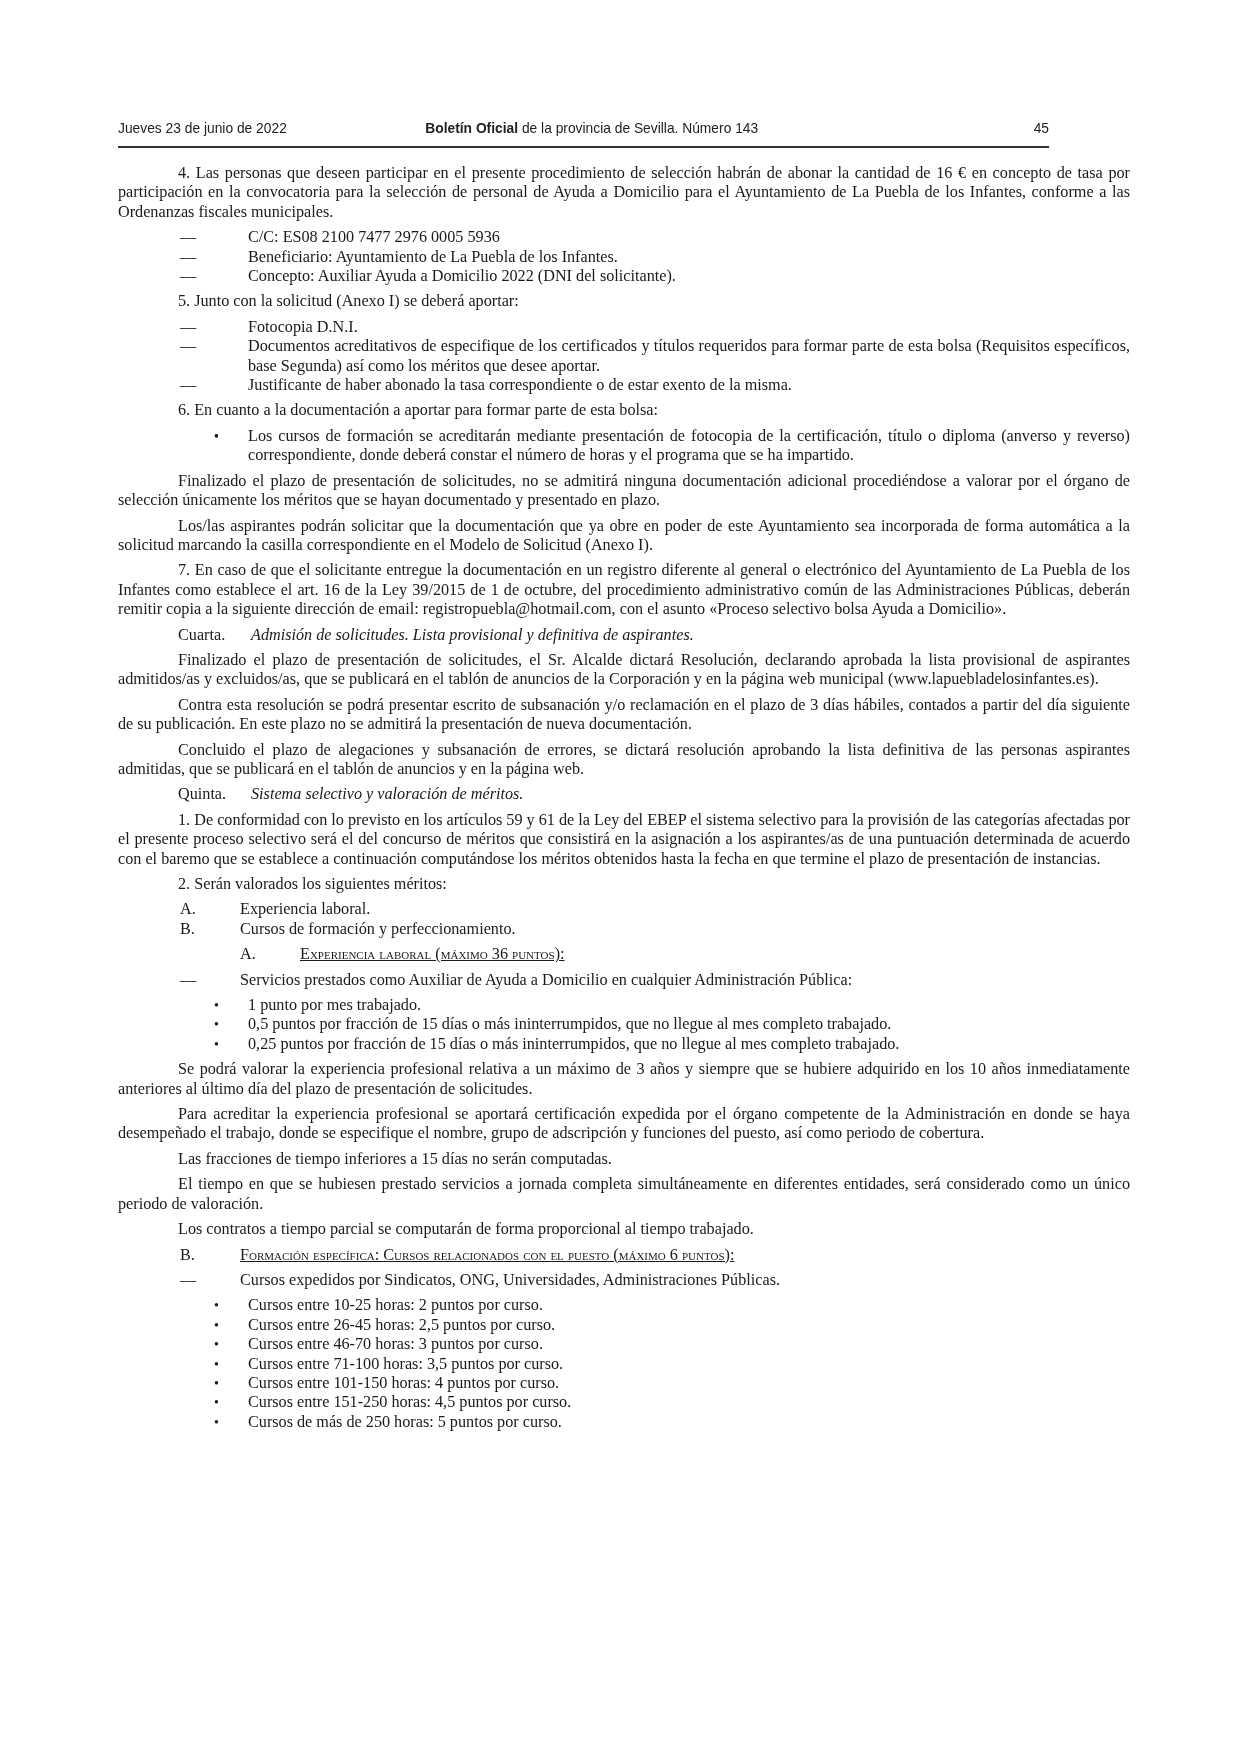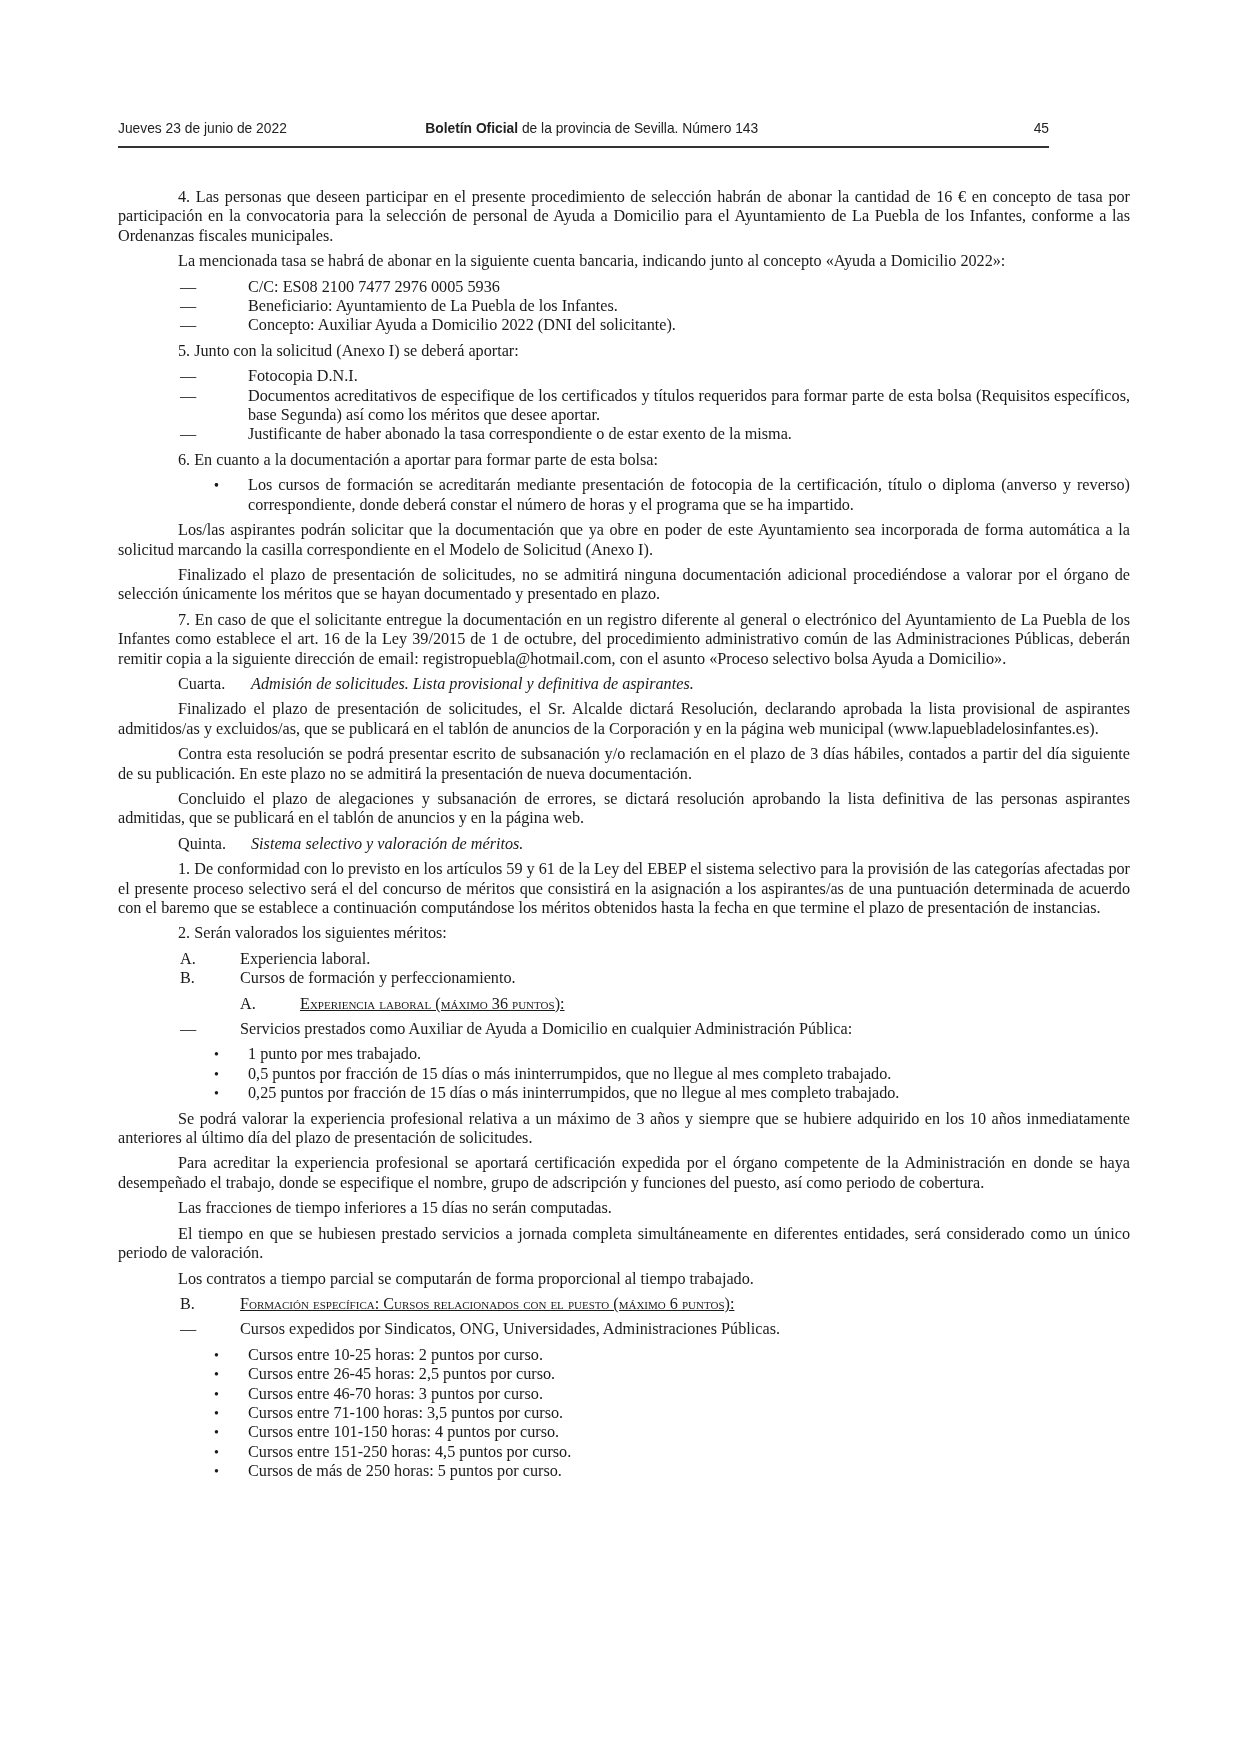--- a/index.html
+++ b/index.html
@@ -9,21 +9,21 @@
     font-family: "Liberation Sans", sans-serif; font-size: 15px; color: #222;
     border-bottom: 2px solid #333; padding-bottom: 3px;
     display: flex; align-items: baseline;
     transform: scaleX(0.92); transform-origin: left;
   }
   .header .date { width: 334px; }
   .header .center { flex: 1; }
   .header .center b { font-weight: bold; }
   .header .pnum { width: 40px; text-align: right; }
   .page {
-    position: absolute; left: 118px; top: 188px; width: 1012px;
+    position: absolute; left: 118px; top: 164px; width: 1012px;
     font-family: "Liberation Serif", serif; font-size: 16.2px; line-height: 19.4px;
     text-align: justify; color: #1a1a1a;
   }
   .p { text-indent: 60px; margin: 0 0 6px 0; }
   .dl { margin: 0 0 6px 0; padding: 0; list-style: none; }
   .dl li { position: relative; padding-left: 130px; margin: 0; }
   .dl li .mk { position: absolute; left: 62px; top: 0; width: 60px; }
   .bl li .mk { left: 96px; font-size: 14px; }
   .sec-title { margin: 0 0 6px 60px; }
   .sec-title .lbl { display: inline-block; width: 73px; }
@@ -40,42 +40,41 @@
 
 <div class="header">
   <span class="date">Jueves 23 de junio de 2022</span>
   <span class="center"><b>Boletín Oficial</b><span> de la provincia de Sevilla. Número 143</span></span>
   <span class="pnum">45</span>
 </div>
 
 <div class="page">
 
   <p class="p">4. Las personas que deseen participar en el presente procedimiento de selección habrán de abonar la cantidad de 16 € en concepto de tasa por participación en la convocatoria para la selección de personal de Ayuda a Domicilio para el Ayuntamiento de La Puebla de los Infantes, conforme a las Ordenanzas fiscales municipales.</p>
-  <p class="p">La mencionada tasa se habrá de abonar en la siguiente cuenta bancaria, indicando junto al concepto «Ayuda a Domicilio 2022»:</p>
   <ul class="dl">
     <li><span class="mk">—</span><span>C/C: ES08 2100 7477 2976 0005 5936</span></li>
     <li><span class="mk">—</span><span>Beneficiario: Ayuntamiento de La Puebla de los Infantes.</span></li>
     <li><span class="mk">—</span><span>Concepto: Auxiliar Ayuda a Domicilio 2022 (DNI del solicitante).</span></li>
   </ul>
 
   <p class="p">5. Junto con la solicitud (Anexo I) se deberá aportar:</p>
   <ul class="dl">
     <li><span class="mk">—</span><span>Fotocopia D.N.I.</span></li>
     <li><span class="mk">—</span><span>Documentos acreditativos de especifique de los certificados y títulos requeridos para formar parte de esta bolsa (Requisitos específicos, base Segunda) así como los méritos que desee aportar.</span></li>
     <li><span class="mk">—</span><span>Justificante de haber abonado la tasa correspondiente o de estar exento de la misma.</span></li>
   </ul>
 
   <p class="p">6. En cuanto a la documentación a aportar para formar parte de esta bolsa:</p>
   <ul class="dl bl">
     <li><span class="mk">•</span></li>
     <li><span class="mk">•</span><span>Los cursos de formación se acreditarán mediante presentación de fotocopia de la certificación, título o diploma (anverso y reverso) correspondiente, donde deberá constar el número de horas y el programa que se ha impartido.</span></li>
   </ul>
 
+  <p class="p">Finalizado el plazo de presentación de solicitudes, no se admitirá ninguna documentación adicional procediéndose a valorar por el órgano de selección únicamente los méritos que se hayan documentado y presentado en plazo.</p>
   <p class="p">Los/las aspirantes podrán solicitar que la documentación que ya obre en poder de este Ayuntamiento sea incorporada de forma automática a la solicitud marcando la casilla correspondiente en el Modelo de Solicitud (Anexo I).</p>
-  <p class="p">Finalizado el plazo de presentación de solicitudes, no se admitirá ninguna documentación adicional procediéndose a valorar por el órgano de selección únicamente los méritos que se hayan documentado y presentado en plazo.</p>
   <p class="p">7. En caso de que el solicitante entregue la documentación en un registro diferente al general o electrónico del Ayuntamiento de La Puebla de los Infantes como establece el art. 16 de la Ley 39/2015 de 1 de octubre, del procedimiento administrativo común de las Administraciones Públicas, deberán remitir copia a la siguiente dirección de email: registropuebla@hotmail.com, con el asunto «Proceso selectivo bolsa Ayuda a Domicilio».</p>
 
   <div class="sec-title">
     <span class="lbl">Cuarta.</span><i>Admisión de solicitudes. Lista provisional y definitiva de aspirantes.</i>
   </div>
   <p class="p">Finalizado el plazo de presentación de solicitudes, el Sr. Alcalde dictará Resolución, declarando aprobada la lista provisional de aspirantes admitidos/as y excluidos/as, que se publicará en el tablón de anuncios de la Corporación y en la página web municipal (www.lapuebladelosinfantes.es).</p>
   <p class="p">Contra esta resolución se podrá presentar escrito de subsanación y/o reclamación en el plazo de 3 días hábiles, contados a partir del día siguiente de su publicación. En este plazo no se admitirá la presentación de nueva documentación.</p>
   <p class="p">Concluido el plazo de alegaciones y subsanación de errores, se dictará resolución aprobando la lista definitiva de las personas aspirantes admitidas, que se publicará en el tablón de anuncios y en la página web.</p>
 
   <div class="sec-title">

